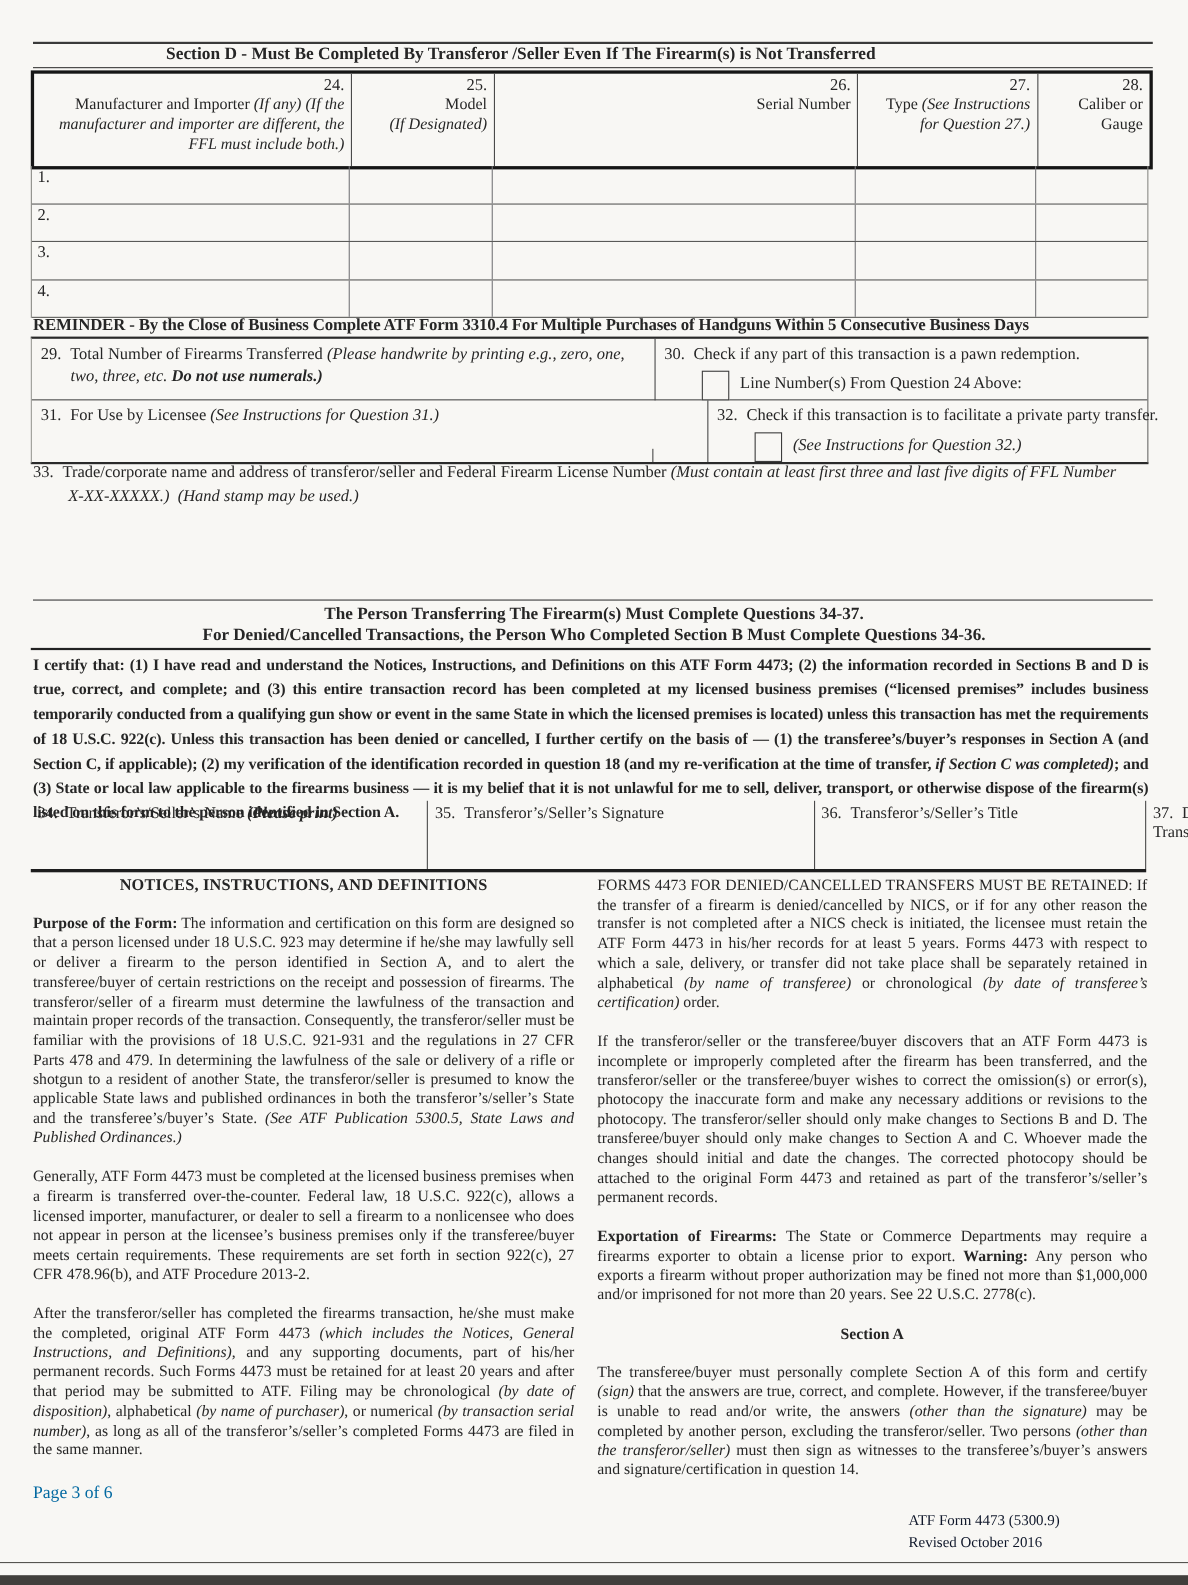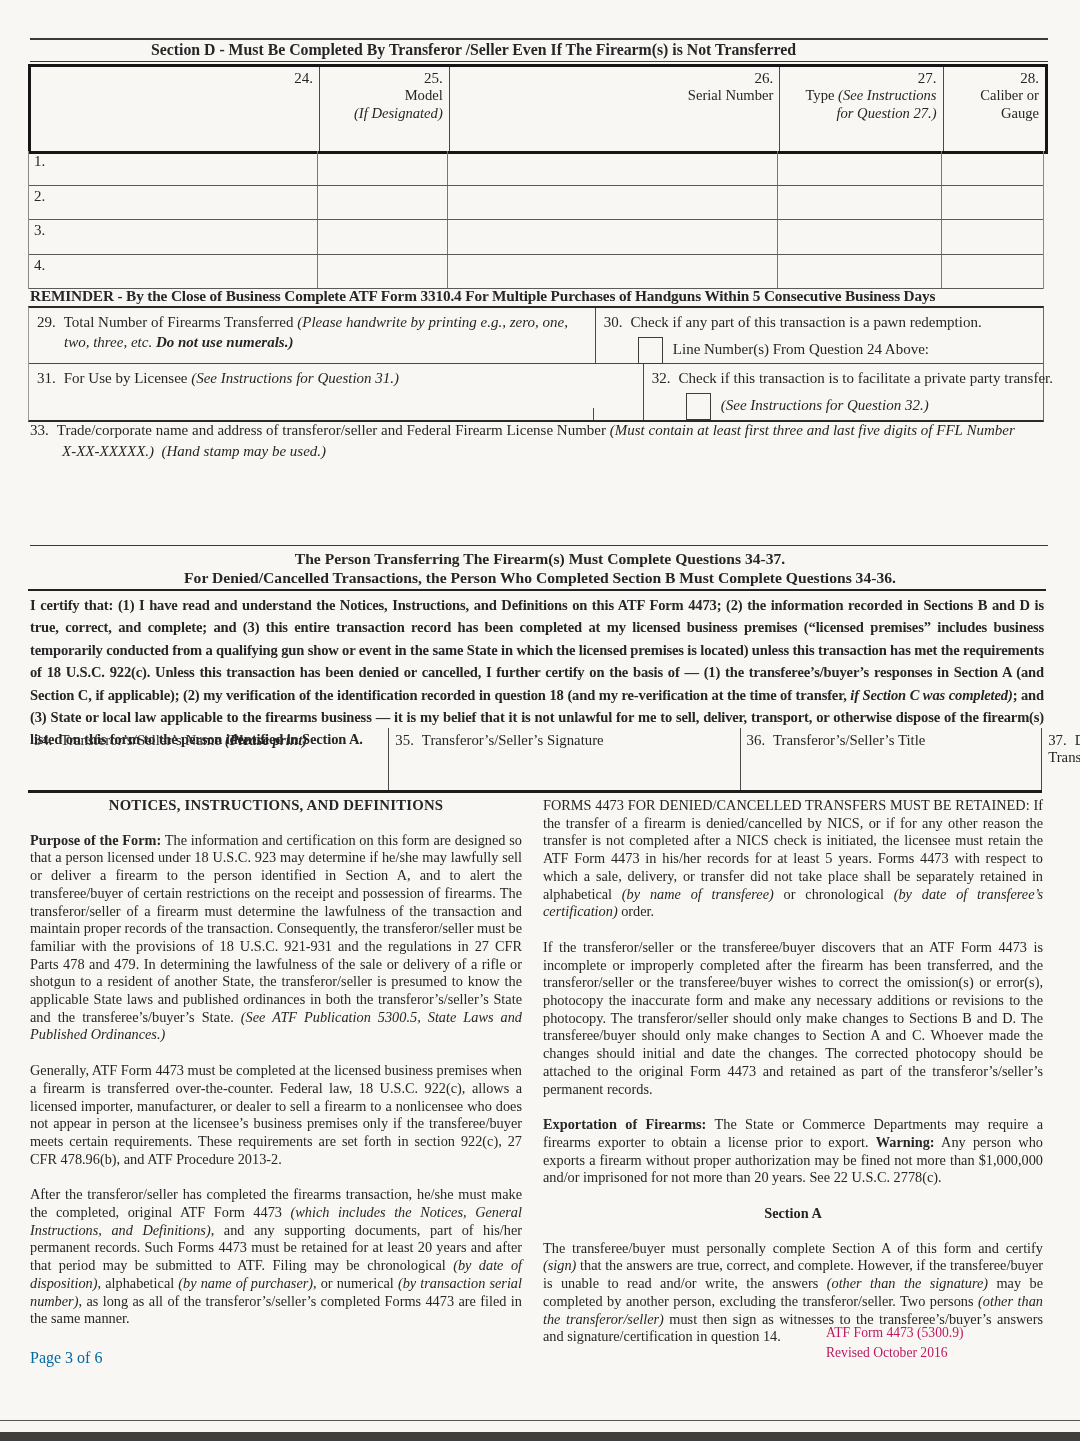--- a/index.html
+++ b/index.html
@@ -63,35 +63,36 @@
 
   
   .notices-left{left:30px;top:797px;width:492px;font-size:14.3px;line-height:17.7px;text-align:justify;}
   .notices-right{left:543px;top:797px;width:500px;font-size:14.3px;line-height:17.7px;text-align:justify;}
   .n-heading{text-align:center;font-weight:bold;font-size:14.8px;margin:0 0 17px 0;letter-spacing:0.2px;}
   .np{margin:0 0 18px 0;}
   .sec-a{text-align:center;font-weight:bold;margin:0 0 17px 0;}
 
   
   .footer-page{left:30px;top:1349px;font-size:16px;color:#0369a1;}
-  .footer-form{left:826px;top:1323px;font-size:13.6px;line-height:1.5;color:#be185d;}
+  .footer-form{left:826px;top:1372px;font-size:13.6px;line-height:1.5;color:#0f172a;}
   .bottom-thin{left:0;top:1420px;width:1080px;border-top:1.5px solid #55544f;}
   .bottom-bar{left:0;top:1432px;width:1080px;height:9px;background:#413f3c;}
 </style>
 </head>
 <body>
 
 <div class="abs topline"></div>
 <div class="abs d-title">Section D - Must Be Completed By Transferor /Seller Even If The Firearm(s) is Not Transferred</div>
 <div class="abs title-underline"></div>
 
 <div class="abs d-table">
   <div class="hrow">
     <div class="hcell">
       <div class="hnum">24.</div>
+      <div><span>Manufacturer and Importer </span><span class="i">(If any) (If the manufacturer and importer are different, the FFL must include both.)</span></div>
     </div>
     <div class="hcell">
       <div class="hnum">25.</div>
       <div>Model</div>
       <div class="i">(If Designated)</div>
     </div>
     <div class="hcell">
       <div class="hnum">26.</div>
       <div>Serial Number</div>
     </div>

